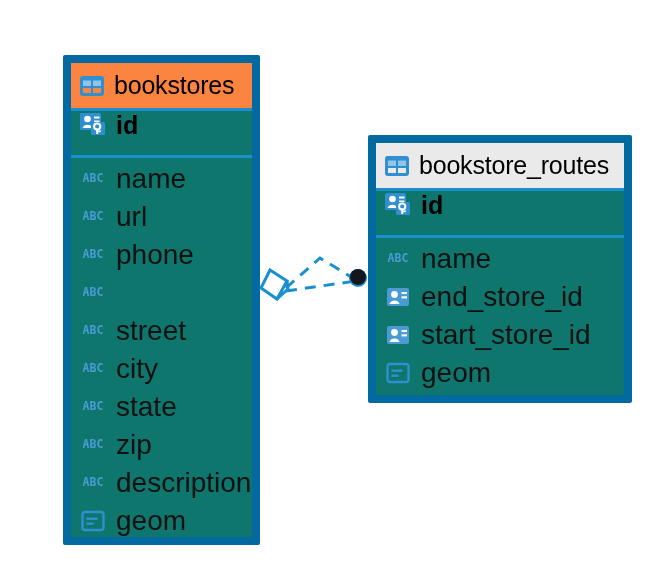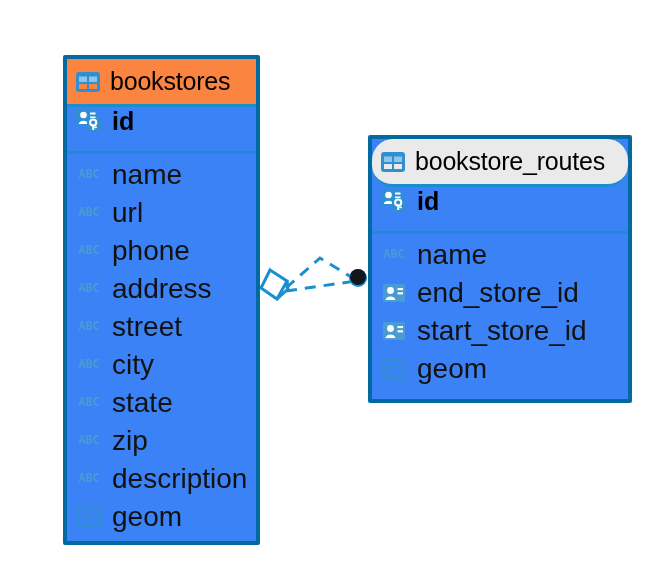--- a/index.html
+++ b/index.html
@@ -15,36 +15,36 @@
 
   
   .connector-layer {
     position:absolute; left:0; top:0; width:654px; height:570px;
     pointer-events:none;
   }
 
   
   .entity {
     position:absolute;
-    background:#3b82f6;
-    border:4px solid #0369a1;
+    background:#0f766e;
+    border:8px solid #0369a1;
     border-radius:2px;
   }
   #entity-bookstores { left:63px; top:55px; width:197px; height:490px; }
   #entity-bookstore-routes { left:368px; top:135px; width:264px; height:268px; }
 
   .entity-header {
     display:flex; align-items:center;
     height:48px;
     padding-left:8px;
     gap:9px;
     border-bottom:3px solid #1a8fd0;
   }
   .hdr-orange { background:#fb8440; }
-  .hdr-gray   { background:#eaeaea;border-radius:21px; }
+  .hdr-gray   { background:#eaeaea; }
   .entity-title {
     font-size:25px; color:#000000; letter-spacing:-0.2px;
     white-space:nowrap;
   }
 
   .pk-row {
     display:flex; 
     height:47px; padding-left:8px; gap:9px;
     border-bottom:3px solid #1a8fd0;
   }
@@ -127,21 +127,20 @@
         <svg class="icon" width="26" height="26" viewBox="0 0 26 26">
           <text x="13" y="16" font-family="'DejaVu Sans Mono', monospace" font-size="11.5" font-weight="bold" fill="#4a9bd4" text-anchor="middle">ABC</text>
         </svg>
         <span class="field-label">phone</span>
       </div>
 
       <div class="field-row">
         <svg class="icon" width="26" height="26" viewBox="0 0 26 26">
           <text x="13" y="16" font-family="'DejaVu Sans Mono', monospace" font-size="11.5" font-weight="bold" fill="#4a9bd4" text-anchor="middle">ABC</text>
         </svg>
-        <span class="field-label">address</span>
       </div>
 
       <div class="field-row">
         <svg class="icon" width="26" height="26" viewBox="0 0 26 26">
           <text x="13" y="16" font-family="'DejaVu Sans Mono', monospace" font-size="11.5" font-weight="bold" fill="#4a9bd4" text-anchor="middle">ABC</text>
         </svg>
         <span class="field-label">street</span>
       </div>
 
       <div class="field-row">

